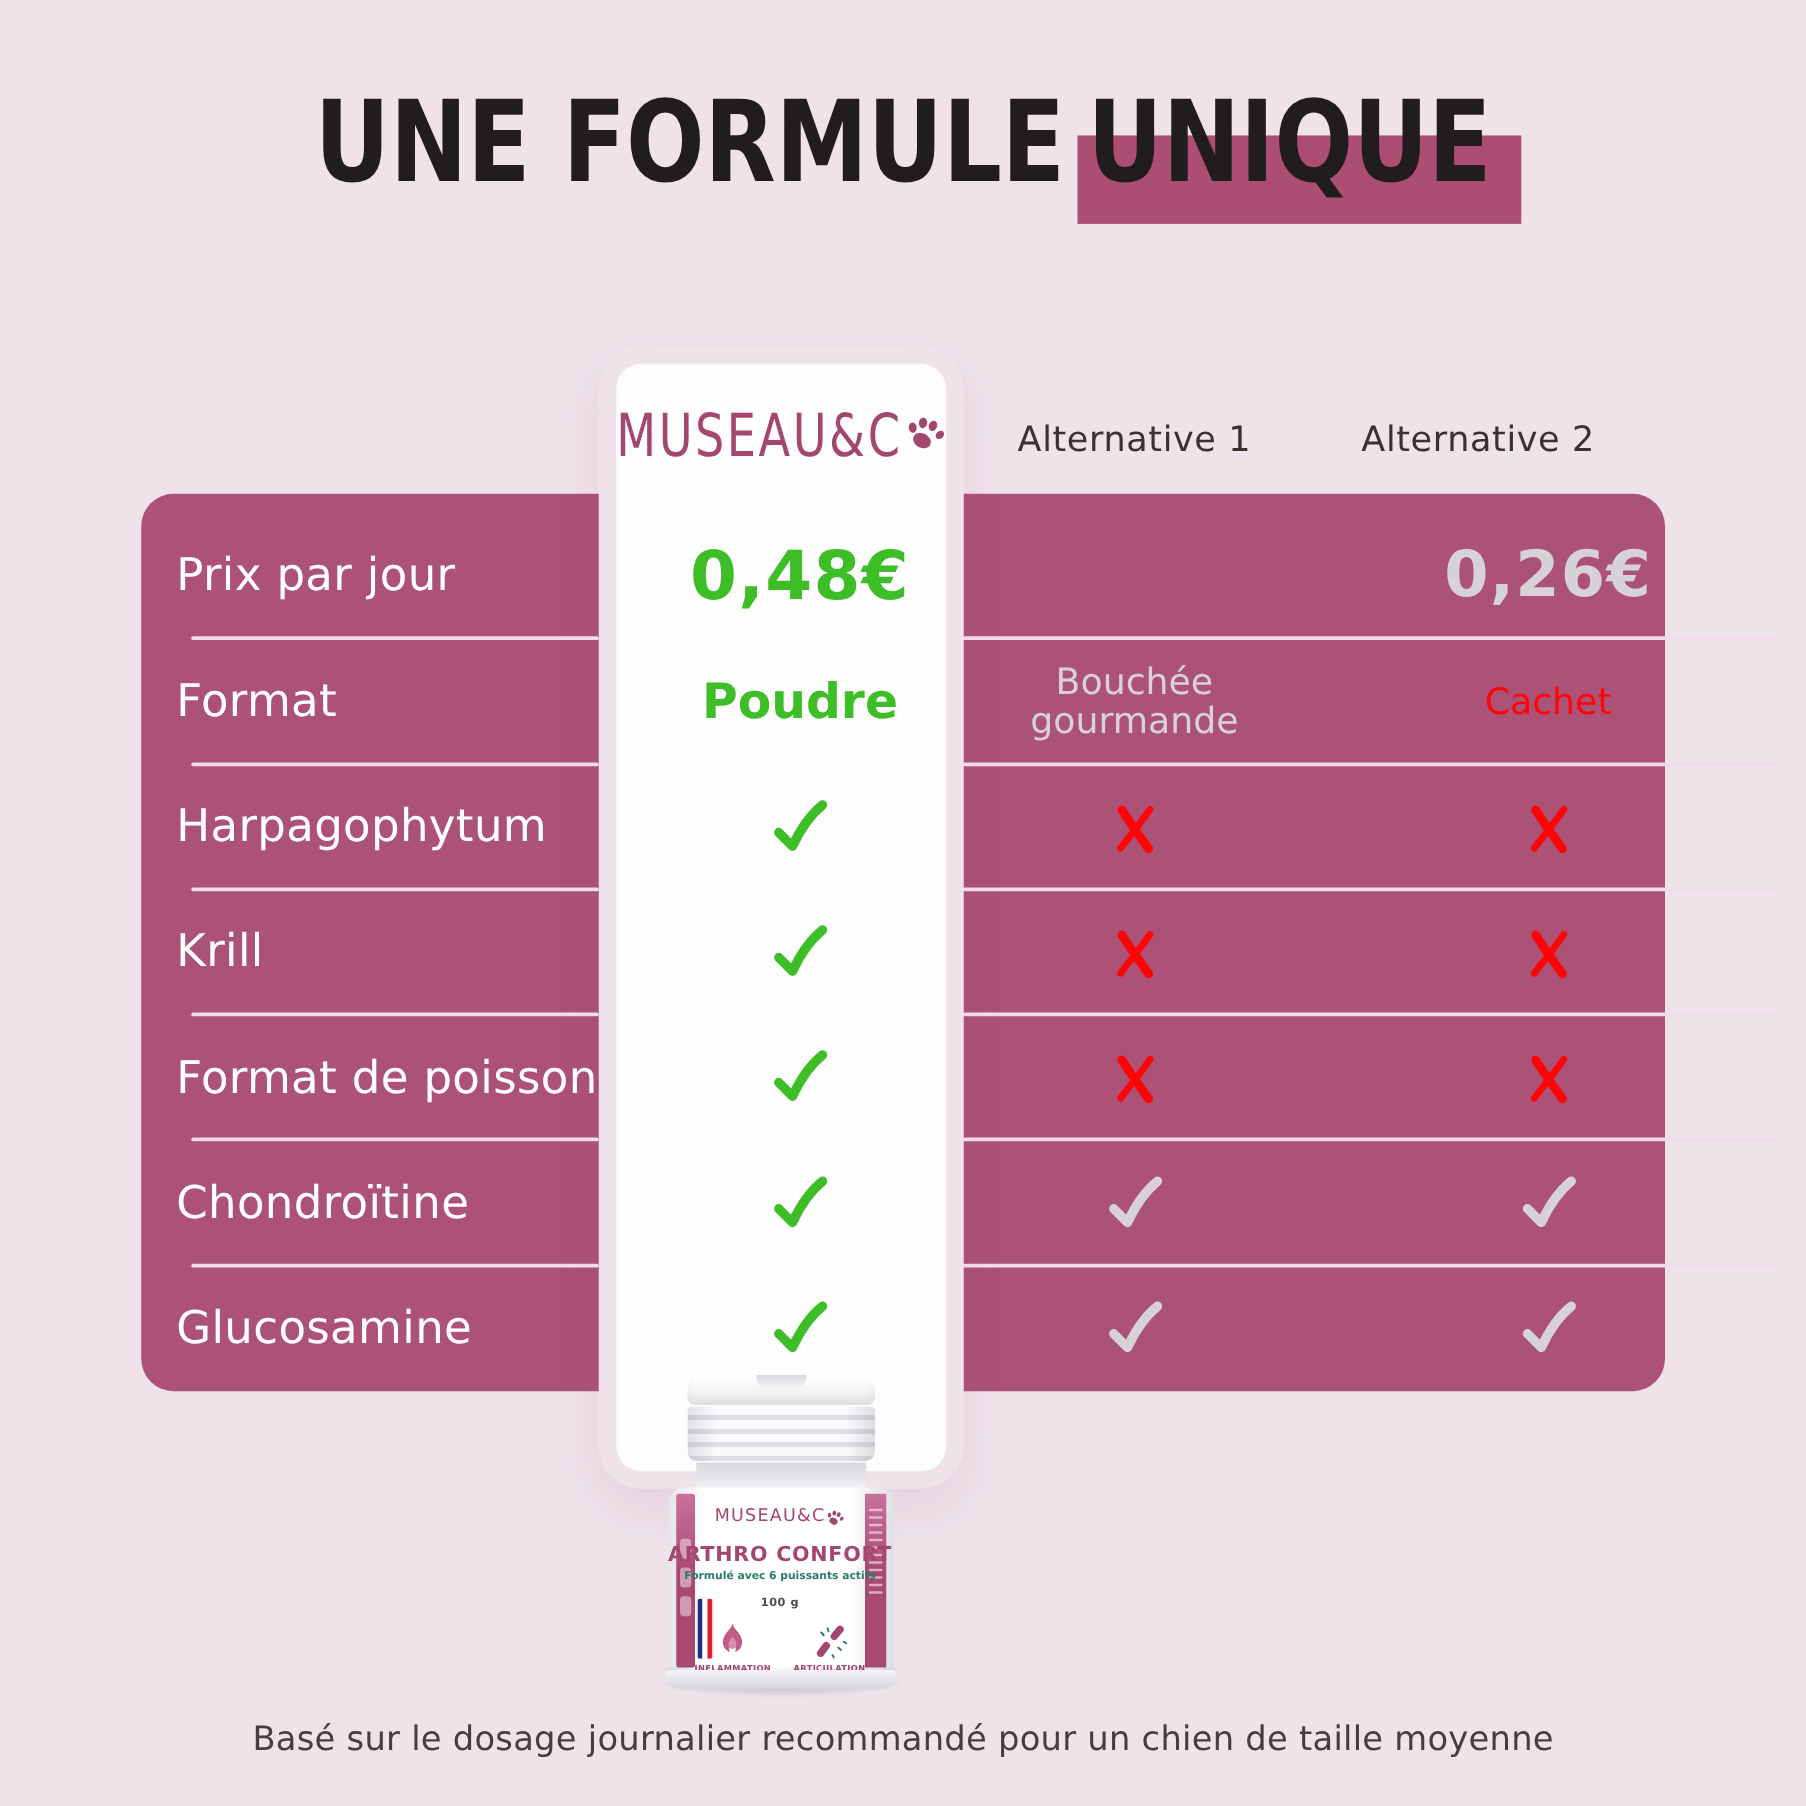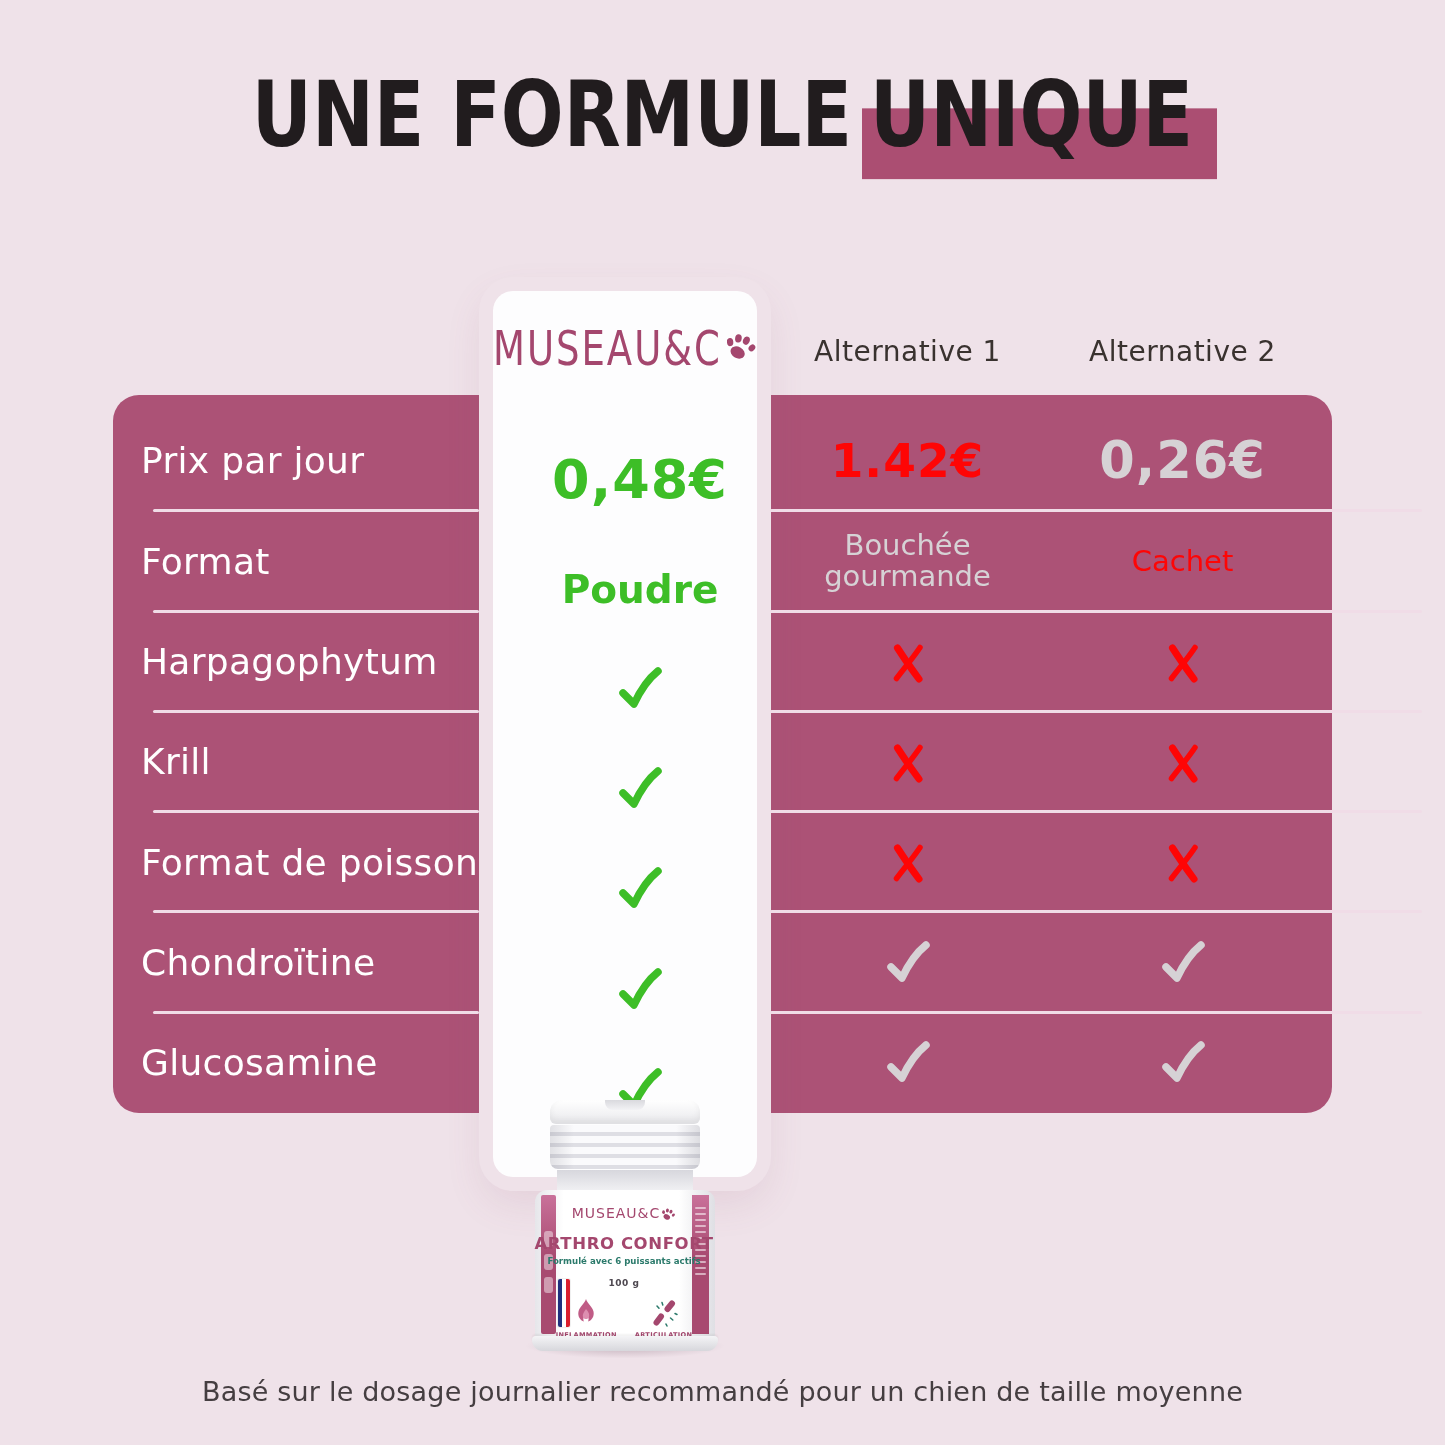--- a/index.html
+++ b/index.html
@@ -68,23 +68,23 @@
   }
   .row{position:relative;flex:88 0 0;}
   .row.first{flex:102 0 0;}
   .cell{
     position:absolute;top:0;height:100%;box-sizing:border-box;
     display:flex;align-items:center;justify-content:center;text-align:center;
   }
   .row.first .cell{padding-top:14px;}
   .cell-label{left:0;width:367px;justify-content:flex-start;padding-left:28px;
     font-size:36px;font-weight:400;color:#FFFFFF;letter-spacing:0.3px;white-space:nowrap;text-align:left;}
-  .cell-museau{left:380px;width:294px;align-items:flex-end;}
+  .cell-museau{left:380px;width:294px;}
   .cell-alt1{left:657px;width:275px;}
-  .cell-alt2{left:932px;width:275px;}
+  .cell-alt2{left:988px;width:275px;}
   .sep{position:absolute;bottom:-1px;height:3px;background:#F0DCE7;border-radius:2px;z-index:2;}
   .sep-l{left:40px;width:326px;}
   .sep-r{left:657px;width:652px;}
 
   .val{display:block;}
   .val.green-price{color:#3DBE27;font-size:54px;font-weight:800;letter-spacing:1px;}
   .val.red-price{color:#FE0505;font-size:47px;font-weight:800;letter-spacing:1px;}
   .val.gray-price{color:#D6D2D5;font-size:51px;font-weight:800;letter-spacing:1px;}
   .val.green-format{color:#3DBE27;font-size:39px;font-weight:800;}
   .val.gray-format{color:#D6D2D5;font-size:29px;font-weight:400;line-height:1.1;}
@@ -174,23 +174,20 @@
   <div class="col-header col-header-2">Alternative 2</div>
 
   <div class="rows">
       <div class="row first">
         <div class="sep sep-l"></div>
         <div class="sep sep-r"></div>
         <div class="cell cell-label">Prix par jour</div>
         <div class="cell cell-museau">
           <div class="val green-price">0,48€</div>
         </div>
-        <div class="cell cell-alt1">
-          <div class="val red-price">1.42€</div>
-        </div>
         <div class="cell cell-alt2">
           <div class="val gray-price">0,26€</div>
         </div>
       </div>
       <div class="row">
         <div class="sep sep-l"></div>
         <div class="sep sep-r"></div>
         <div class="cell cell-label">Format</div>
         <div class="cell cell-museau">
           <div class="val green-format">Poudre</div>

